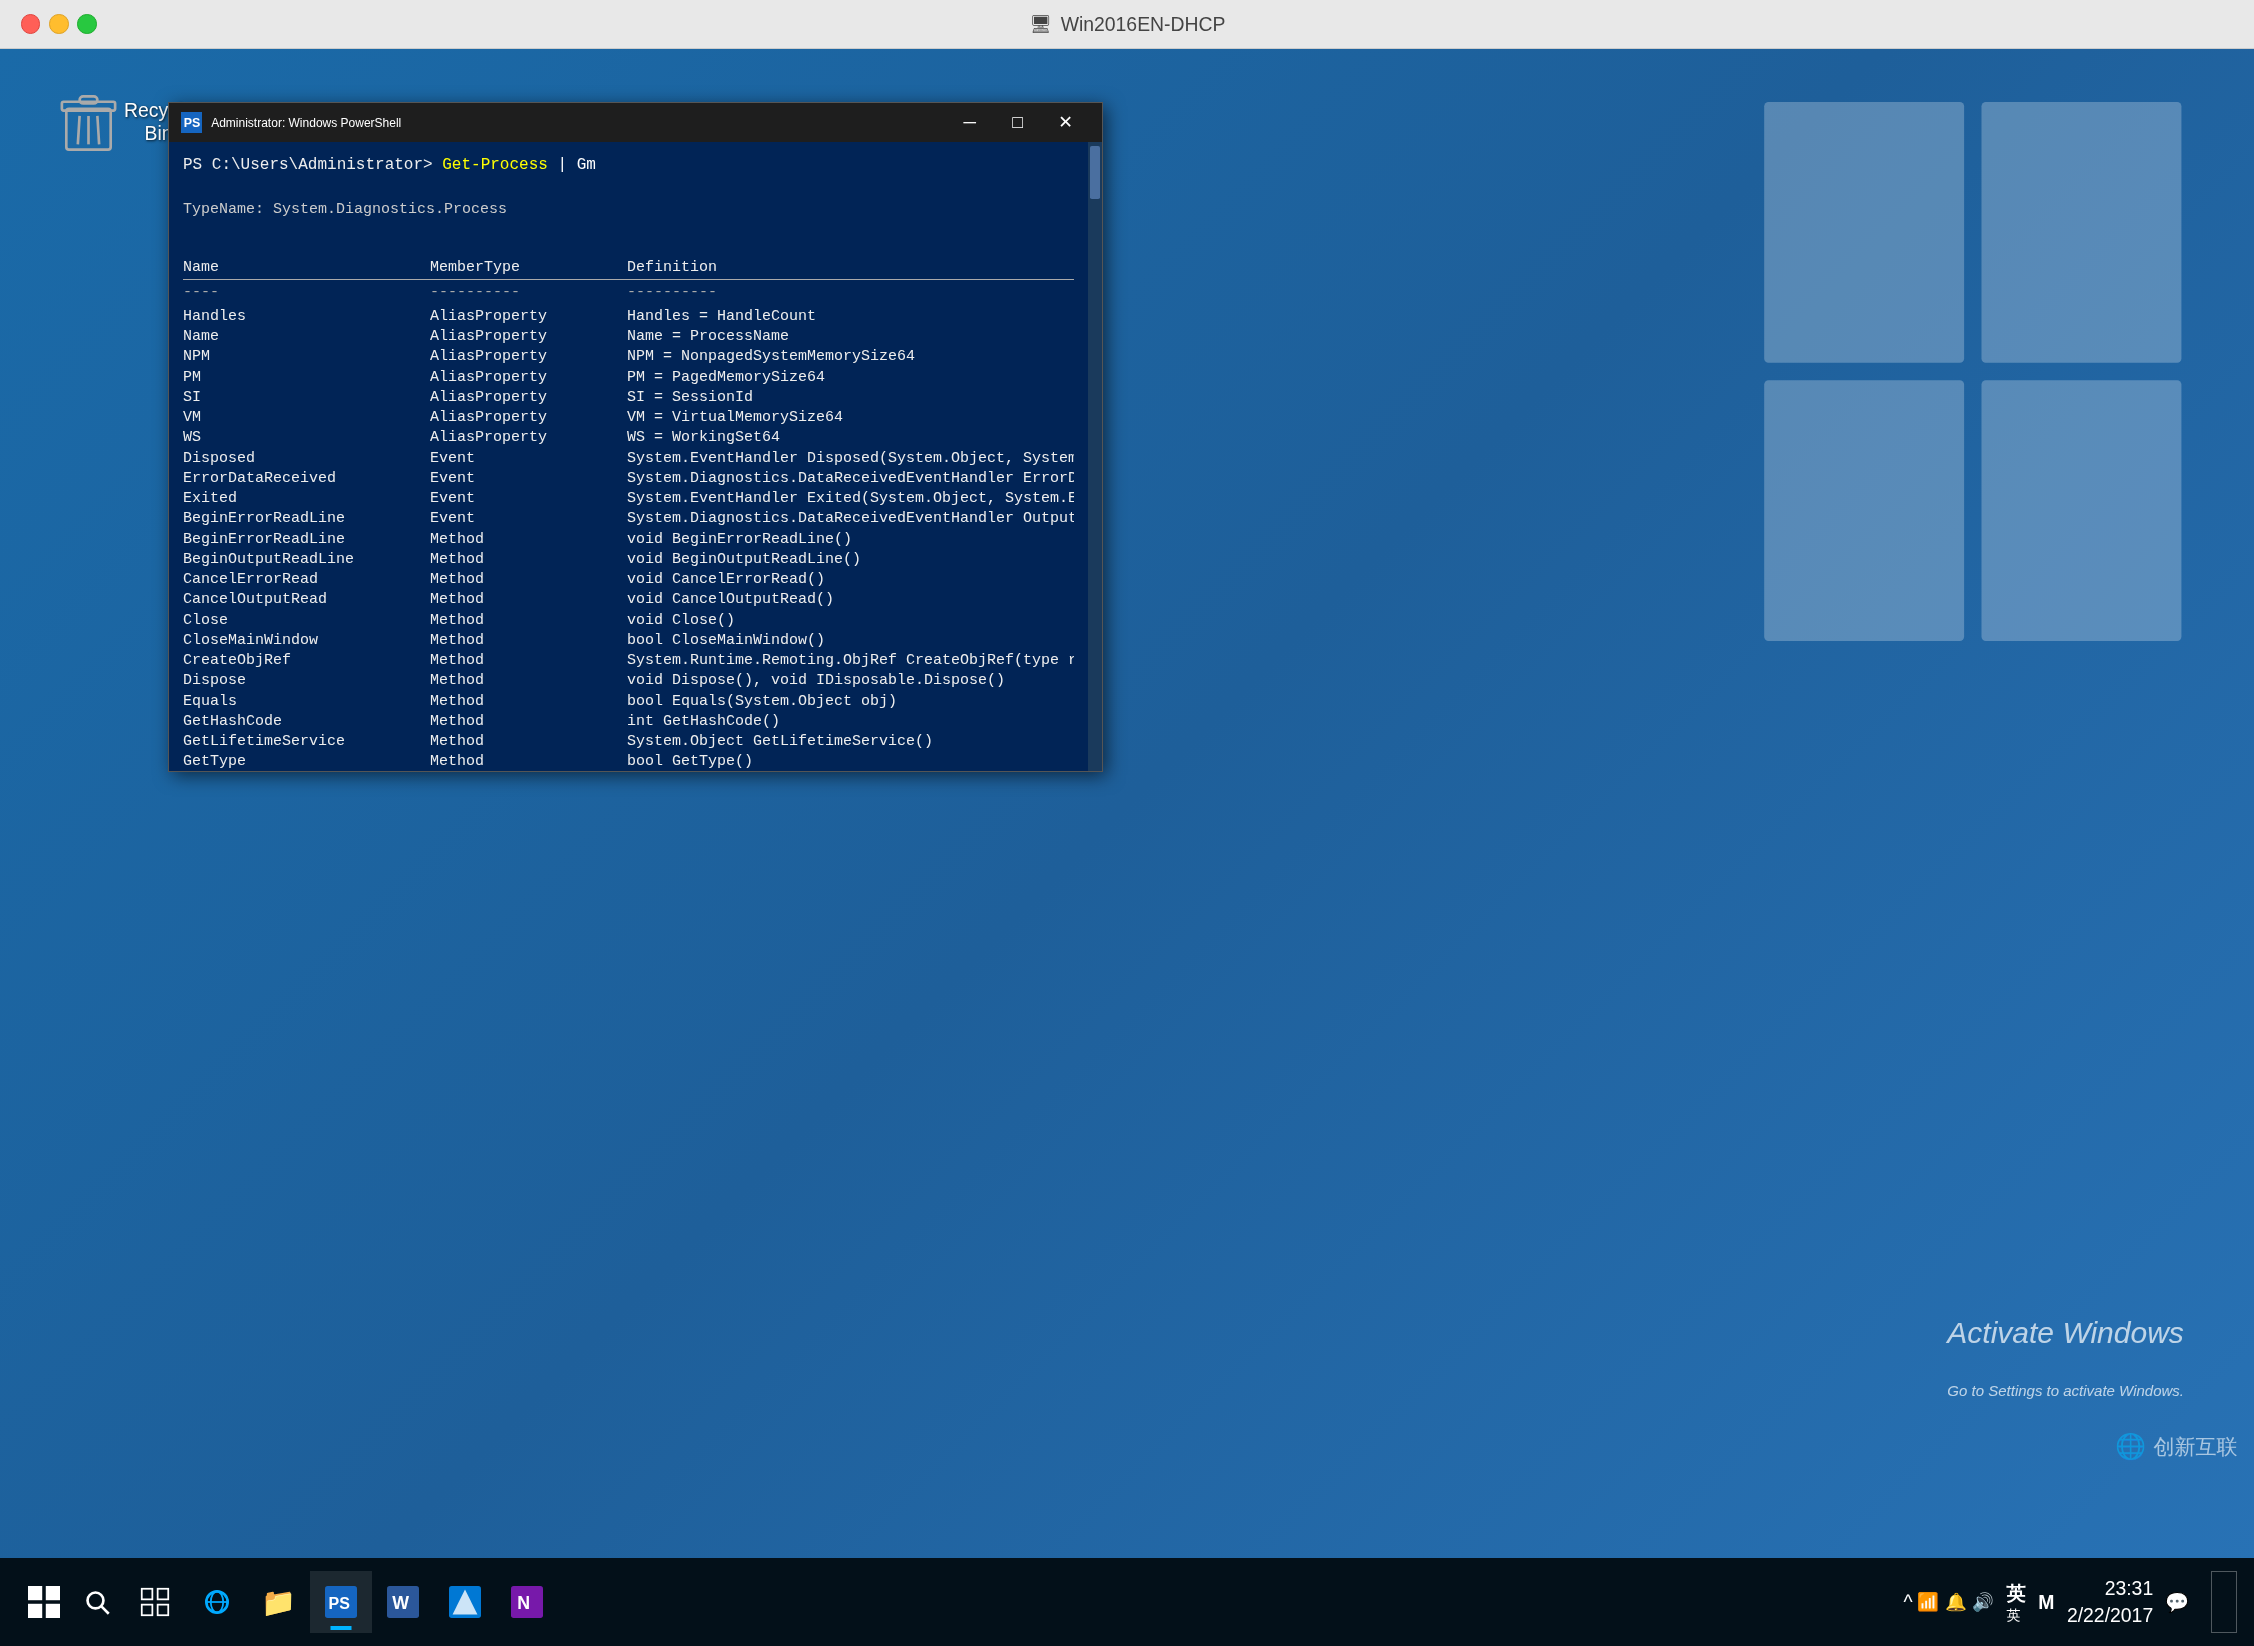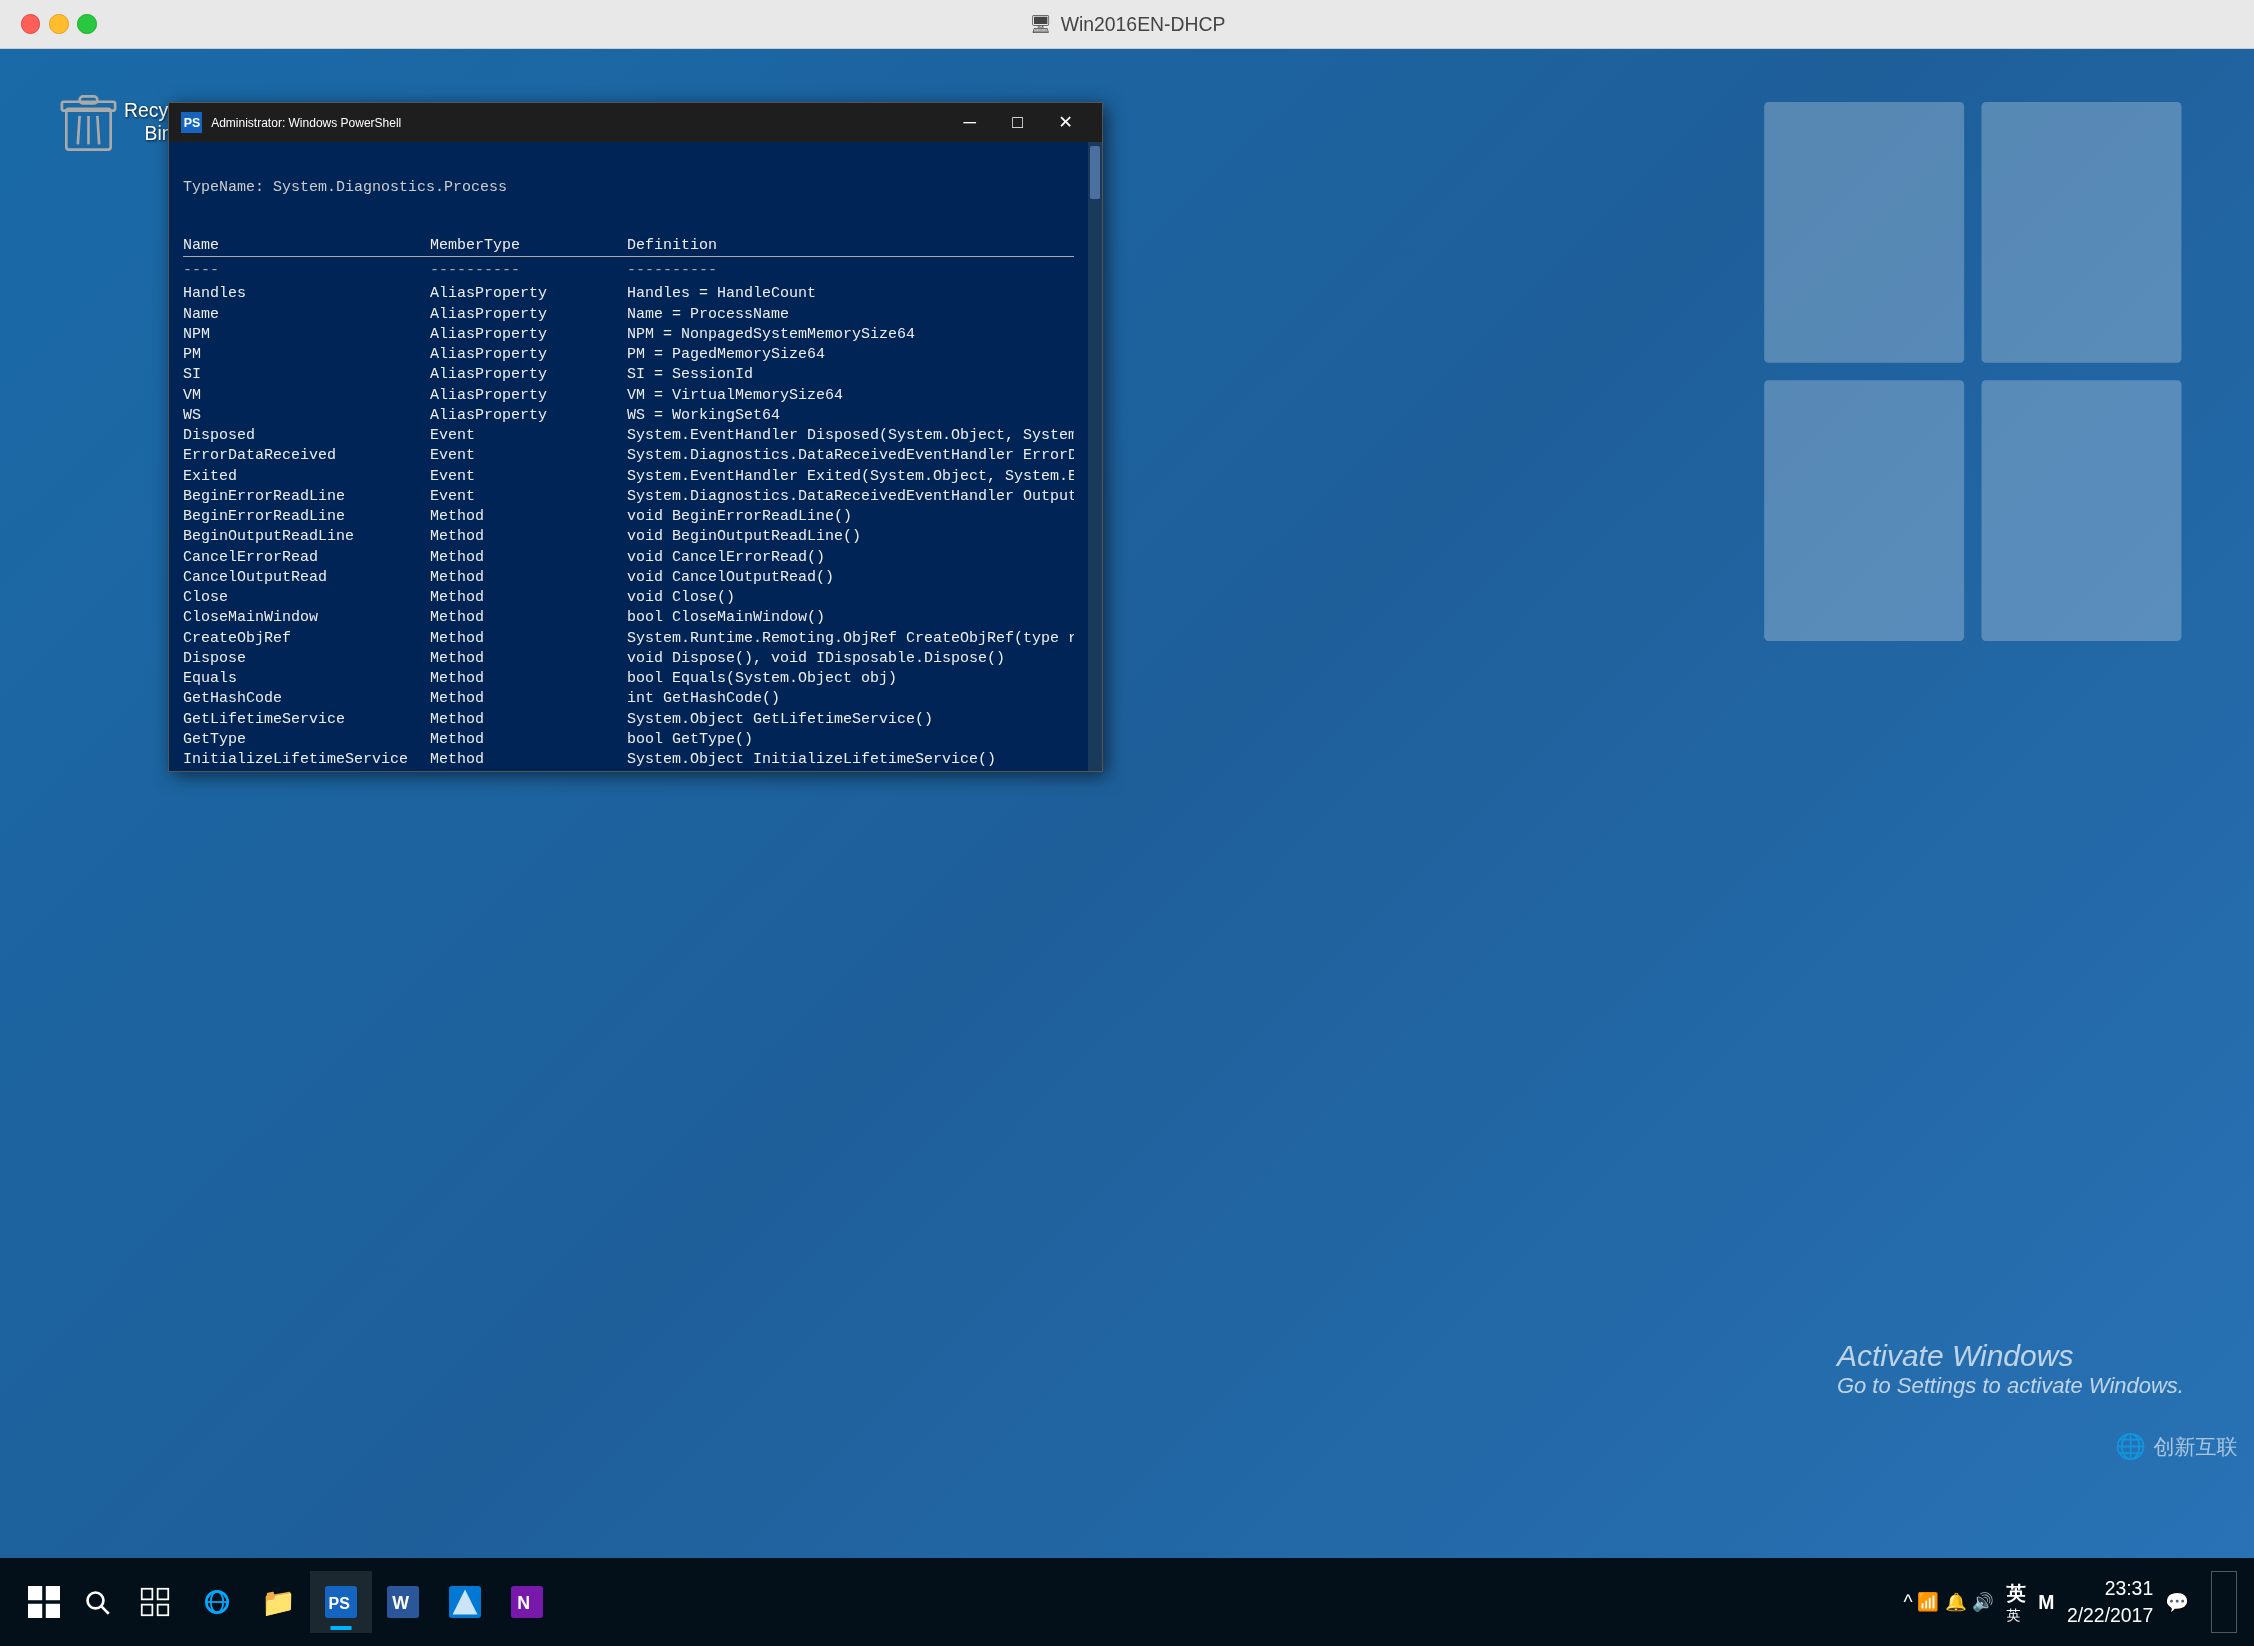--- a/index.html
+++ b/index.html
@@ -85,22 +85,23 @@
       bottom: 159px;
       color: rgba(255,255,255,0.7);
       text-align: left;
       font-style: italic;
     }
     .activate-watermark .title {
       font-size: 30px;
       font-weight: 300;
     }
     .activate-watermark .subtitle {
-      font-size: 22px;
+      font-size: 15px;
       font-weight: 300;
+      margin-top: 32px;
     }
 
     
     .ps-window {
       position: absolute;
       left: 168px;
       top: 53px;
       width: 935px;
       height: 670px;
       background: #012456;
@@ -379,20 +380,26 @@
       <div class="ps-titlebar-btns">
         <div class="ps-btn">─</div>
         <div class="ps-btn">□</div>
         <div class="ps-btn close">✕</div>
       </div>
     </div>
 
     <div class="ps-content">
       <div class="ps-terminal">
         
+        <div>
+          <span class="ps-prompt">PS C:\Users\Administrator&gt;</span>
+          <span style="color:#ffff00;">Get-Process</span>
+          <span style="color:white;"> | </span>
+          <span style="color:white;">Gm</span>
+        </div>
 
         <br>
         
         <div class="ps-typename">TypeName: System.Diagnostics.Process</div>
         <br>
 
         
         <div class="ps-table">
           <div class="ps-row ps-header">
             <div class="ps-col-name">Name</div>

